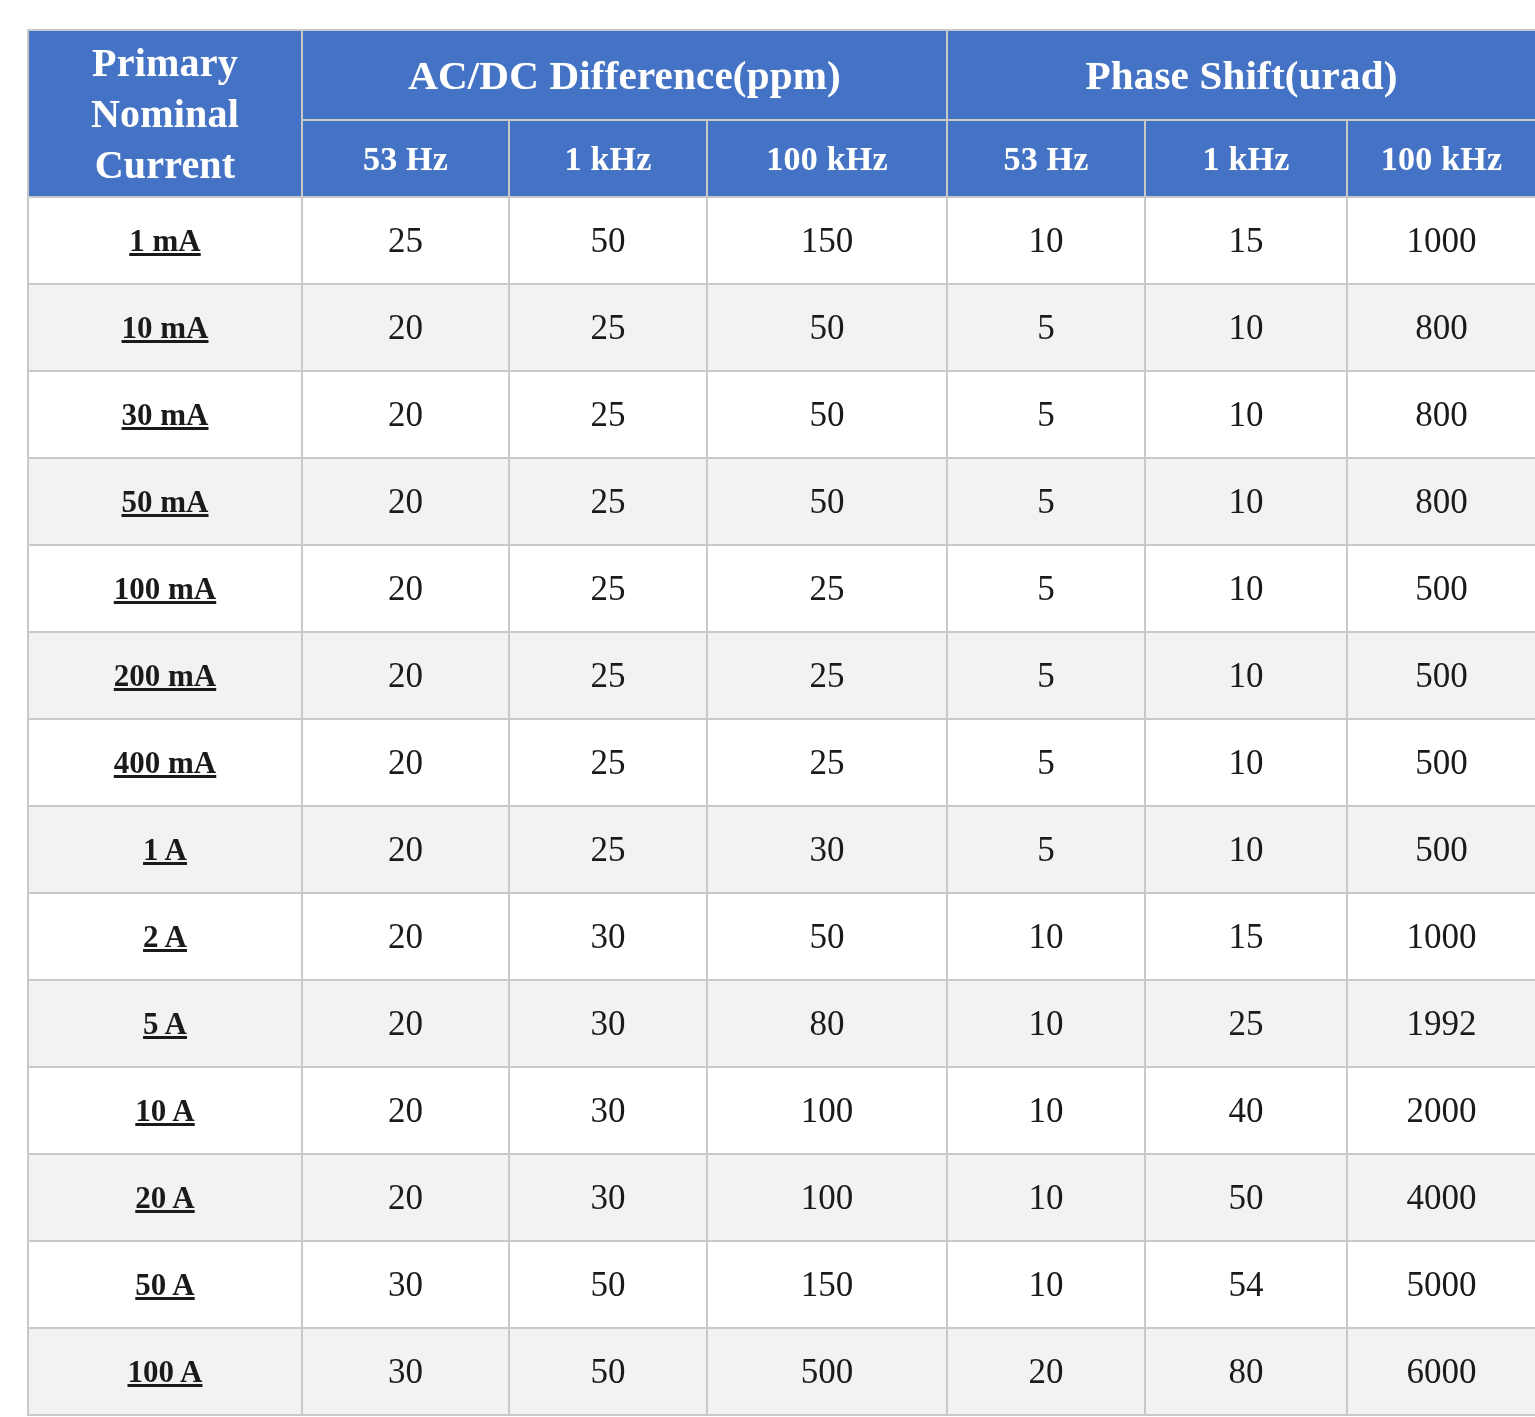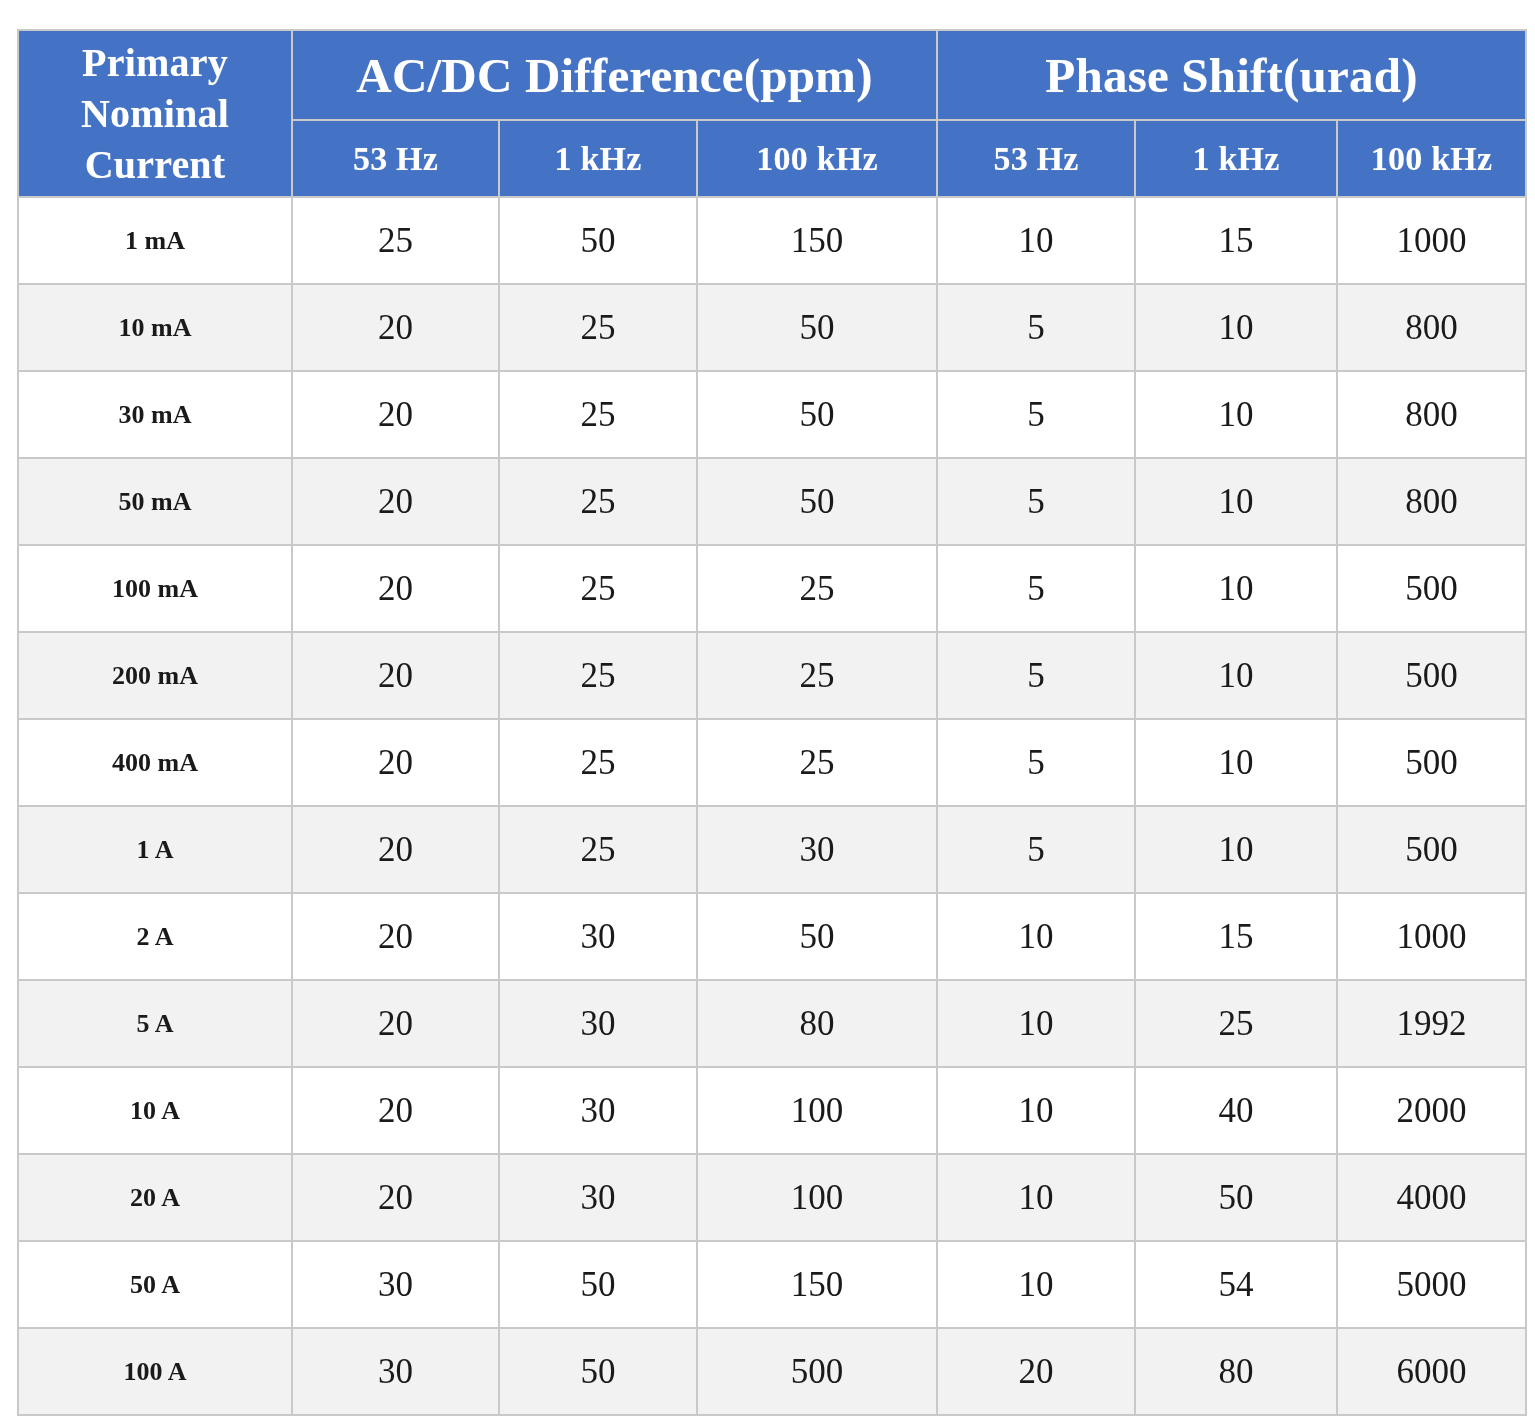--- a/index.html
+++ b/index.html
@@ -14,21 +14,21 @@
     overflow: hidden;
   }
   .page {
     position: relative;
     width: 1535px;
     height: 1417px;
     background: #ffffff;
   }
   .table-wrap {
     position: absolute;
-    left: 17px;
+    left: 27px;
     top: 29px;
     width: 1508px;
     border-radius: 28px;
   }
   table.spec {
     border-collapse: collapse;
     table-layout: fixed;
     width: 1508px;
     background: #ffffff;
   }
@@ -47,21 +47,21 @@
     border-color: #e8edf7;
     text-shadow: 0 0 1px rgba(255,255,255,0.35);
   }
   th.corner {
     font-size: 40px;
     line-height: 1.28;
     height: 163px;
     letter-spacing: 0.2px;
   }
   th.group {
-    font-size: 49px;
+    font-size: 41px;
     height: 88px;
     letter-spacing: 0.2px;
   }
   th.freq {
     font-size: 34px;
     height: 75px;
     letter-spacing: 0.2px;
   }
   
   tbody tr {
@@ -72,21 +72,22 @@
     margin-top: 31px;
   }
   tbody td {
     height: 85px;
     font-size: 35px;
     color: #1a1a1a;
     border-color: #c9c9c9;
   }
   tbody td.rowhead {
     font-weight: bold;
-    font-size: 26px;
+    font-size: 31px;
+    text-decoration: underline;
   }
   
   col.c0 { width: 274px; }
   col.c1 { width: 207px; }
   col.c2 { width: 198px; }
   col.c3 { width: 240px; }
   col.c4 { width: 198px; }
   col.c5 { width: 202px; }
   col.c6 { width: 189px; }
 </style>

